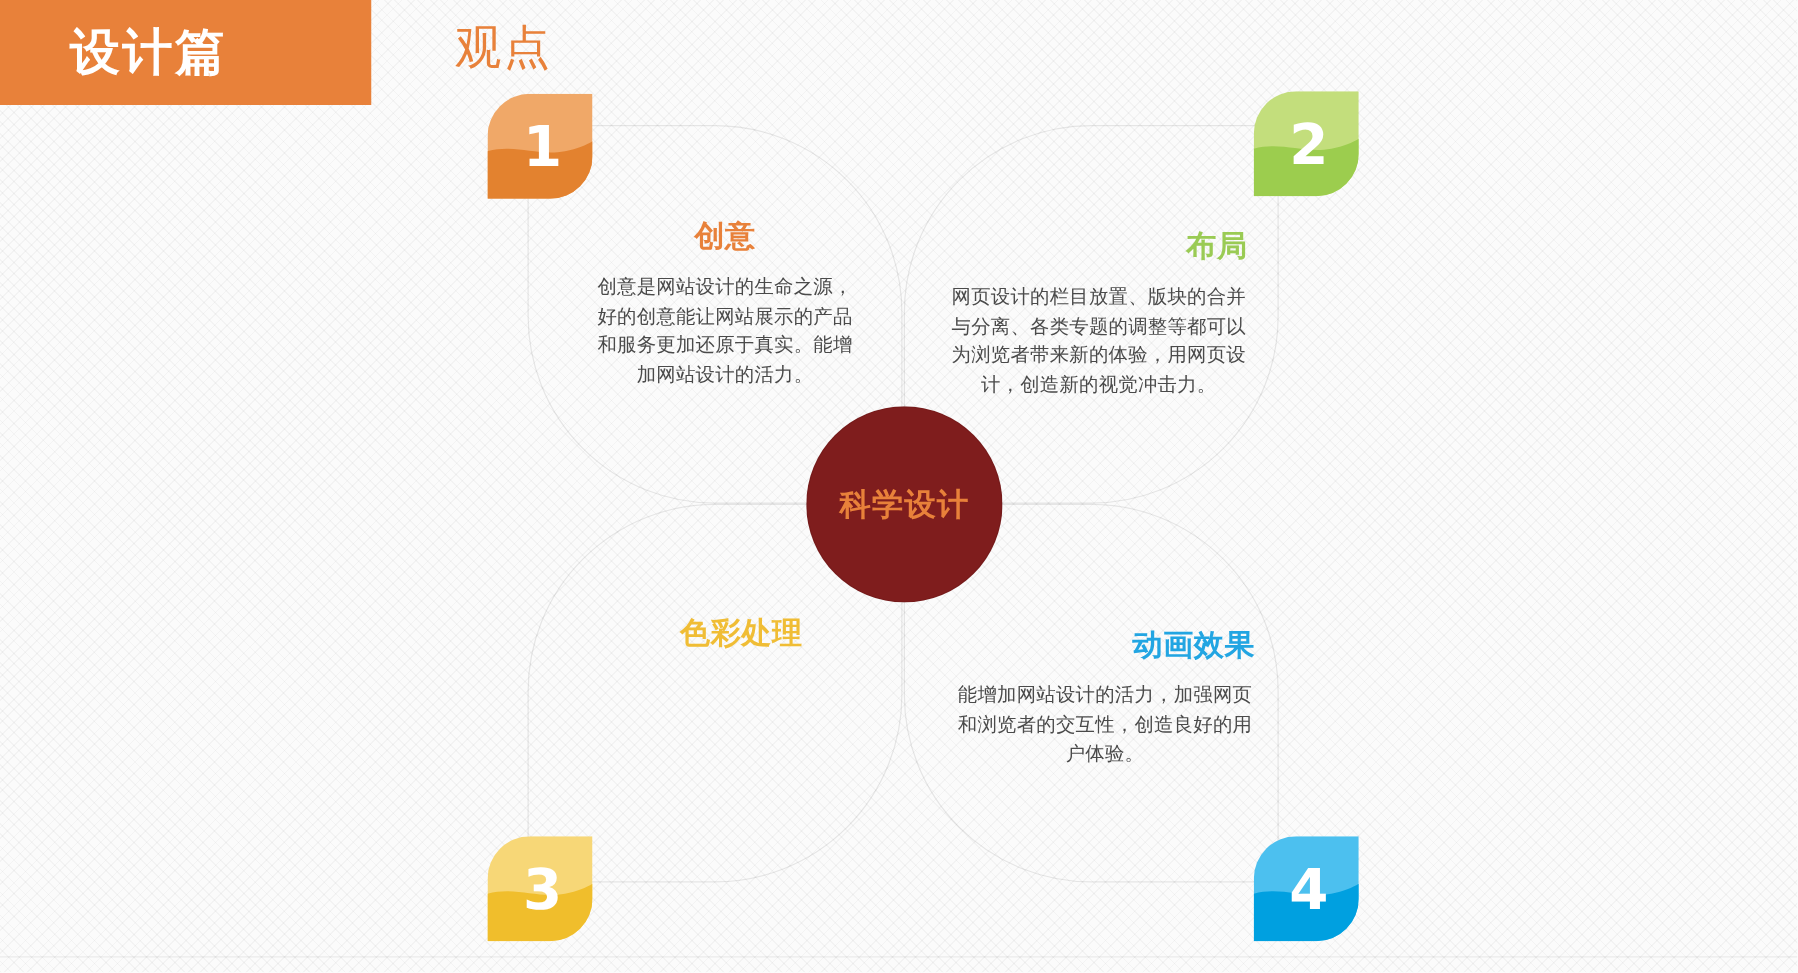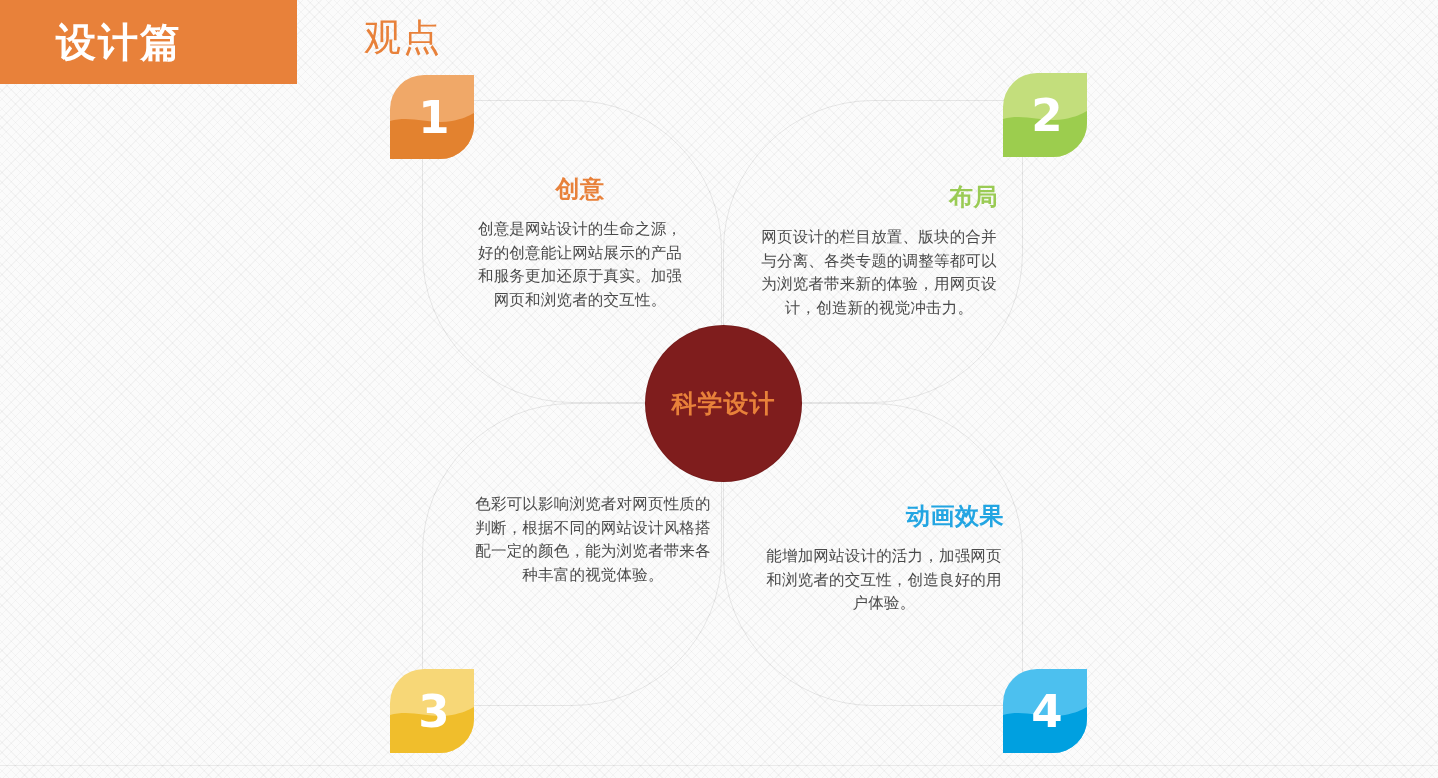--- a/index.html
+++ b/index.html
@@ -257,30 +257,30 @@
     <div class="badge" id="badge-4">
       <svg viewBox="0 0 84 84" xmlns="http://www.w3.org/2000/svg">
         <path id="leafbase-4" d="M34 0 H84 V50 A34 34 0 0 1 50 84 H0 V34 A34 34 0 0 1 34 0 Z" fill="#4cc0ef"></path>
         <path id="leafwave-4" d="M0 46 C22 40 40 50 62 46 C72 44 79 41 84 38 V50 A34 34 0 0 1 50 84 H0 Z" fill="#00a0e0"></path>
       </svg>
       <span class="badge-num">4</span>
     </div>
 
     <div class="block align-left" id="block-1">
       <h3 class="block-title" id="title-1" style="color: rgb(232, 129, 58);">创意</h3>
-      <p class="block-body">创意是网站设计的生命之源，好的创意能让网站展示的产品和服务更加还原于真实。加强网页和浏览者的交互性。</p>
+      <p class="block-body">创意是网站设计的生命之源，好的创意能让网站展示的产品和服务更加还原于真实。能增加网站设计的活力。</p>
     </div>
 
     <div class="block align-right" id="block-2">
       <h3 class="block-title" id="title-2" style="color: rgb(154, 203, 84);">布局</h3>
       <p class="block-body">网页设计的栏目放置、版块的合并与分离、各类专题的调整等都可以为浏览者带来新的体验，用网页设计，创造新的视觉冲击力。</p>
     </div>
 
     <div class="block align-left" id="block-3">
-      <p class="block-body">色彩可以影响浏览者对网页性质的判断，根据不同的网站设计风格搭配一定的颜色，能为浏览者带来各种丰富的视觉体验。</p>
+      <h3 class="block-title" id="title-3" style="color: rgb(240, 189, 53);">色彩处理</h3>
     </div>
 
     <div class="block align-right" id="block-4">
       <h3 class="block-title" id="title-4" style="color: rgb(34, 165, 226);">动画效果</h3>
       <p class="block-body">能增加网站设计的活力，加强网页和浏览者的交互性，创造良好的用户体验。</p>
     </div>
 
   </div>
 </div>
 

